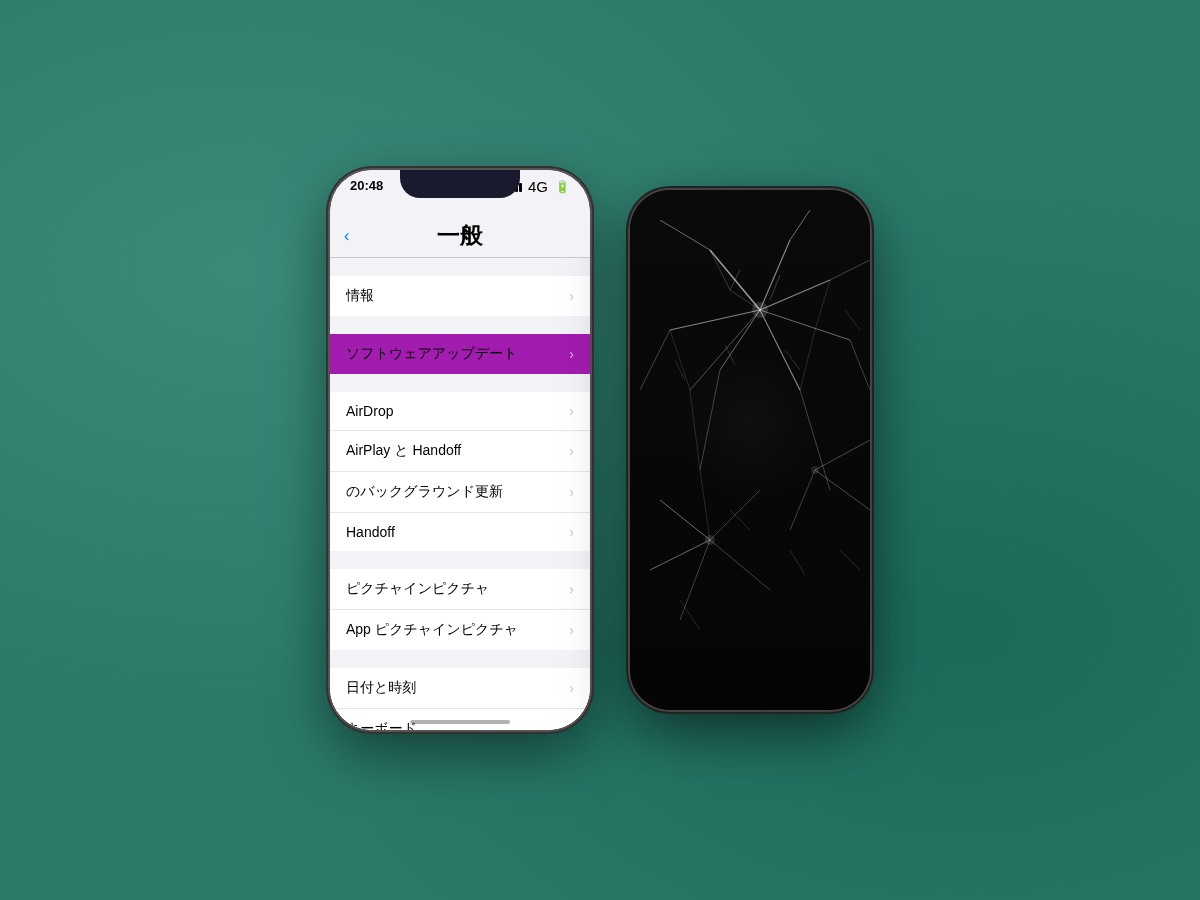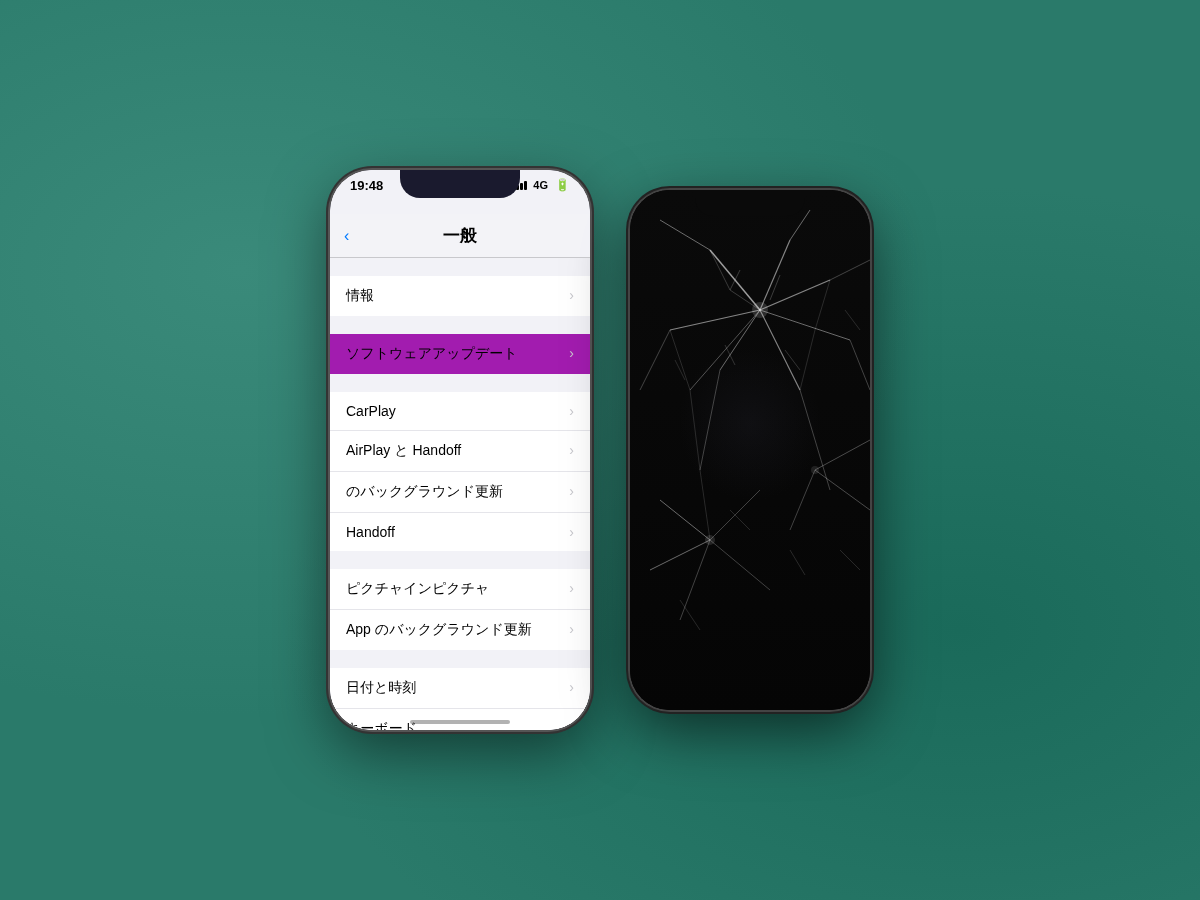--- a/index.html
+++ b/index.html
@@ -116,21 +116,21 @@
     .nav-back {
       position: absolute;
       left: 14px;
       color: #007aff;
       font-size: 13px;
       display: flex;
       align-items: center;
     }
 
     .nav-title {
-      font-size: 17px;
+      font-size: 23px;
       font-weight: 600;
       color: #000;
     }
 
     .settings-content {
       position: absolute;
       top: 88px;
       left: 0;
       right: 0;
       bottom: 0;
@@ -138,21 +138,21 @@
       overflow: hidden;
     }
 
     .section-group {
       background: #fff;
       margin: 0;
     }
 
     .settings-item {
       display: flex;
-      align-items: flex-start;
+      align-items: center;
       justify-content: space-between;
       padding: 11px 16px;
       border-bottom: 0.5px solid #e5e5ea;
       background: #fff;
     }
 
     .settings-item:last-child {
       border-bottom: none;
     }
 
@@ -233,29 +233,29 @@
   </style>
 </head>
 <body>
 
 <div class="phone-container">
 
   <div class="iphone-working">
     <div class="screen">
 
       <div class="status-bar">
-        <span class="status-time">19:48</span>
+        <span class="status-time">20:48</span>
         <div class="status-icons">
           <div class="signal-bars">
             <div class="signal-bar" style="height:3px"></div>
             <div class="signal-bar" style="height:5px"></div>
             <div class="signal-bar" style="height:7px"></div>
             <div class="signal-bar" style="height:9px"></div>
           </div>
-          <span style="font-size:11px;font-weight:700;margin-left:2px;">4G</span>
+          <span style="font-size:15px;font-weight:400;margin-left:2px;">4G</span>
 
           <span style="font-size:12px;margin-left:3px;">🔋</span>
         </div>
       </div>
 
       <div class="notch"></div>
 
       <div class="nav-bar">
         <span class="nav-back" style="color:#007aff;font-size:13px;">
           <span style="font-size:16px;margin-right:2px;">‹</span>
@@ -278,21 +278,21 @@
         <div class="section-group">
           <div class="settings-item item-highlighted">
             <span class="settings-item-text">ソフトウェアアップデート</span>
             <span class="chevron">›</span>
           </div>
         </div>
 
         <div class="section-gap"></div>
         <div class="section-group">
           <div class="settings-item">
-            <span class="settings-item-text">CarPlay</span>
+            <span class="settings-item-text">AirDrop</span>
             <span class="chevron">›</span>
           </div>
           <div class="settings-item">
             <span class="settings-item-text">AirPlay と Handoff</span>
             <span class="chevron">›</span>
           </div>
           <div class="settings-item">
             <span class="settings-item-text">のバックグラウンド更新</span>
             <span class="chevron">›</span>
           </div>
@@ -302,21 +302,21 @@
           </div>
         </div>
 
         <div class="section-gap"></div>
         <div class="section-group">
           <div class="settings-item">
             <span class="settings-item-text">ピクチャインピクチャ</span>
             <span class="chevron">›</span>
           </div>
           <div class="settings-item">
-            <span class="settings-item-text">App のバックグラウンド更新</span>
+            <span class="settings-item-text">App ピクチャインピクチャ</span>
             <span class="chevron">›</span>
           </div>
         </div>
 
         <div class="section-gap"></div>
         <div class="section-group">
           <div class="settings-item">
             <span class="settings-item-text">日付と時刻</span>
             <span class="chevron">›</span>
           </div>

